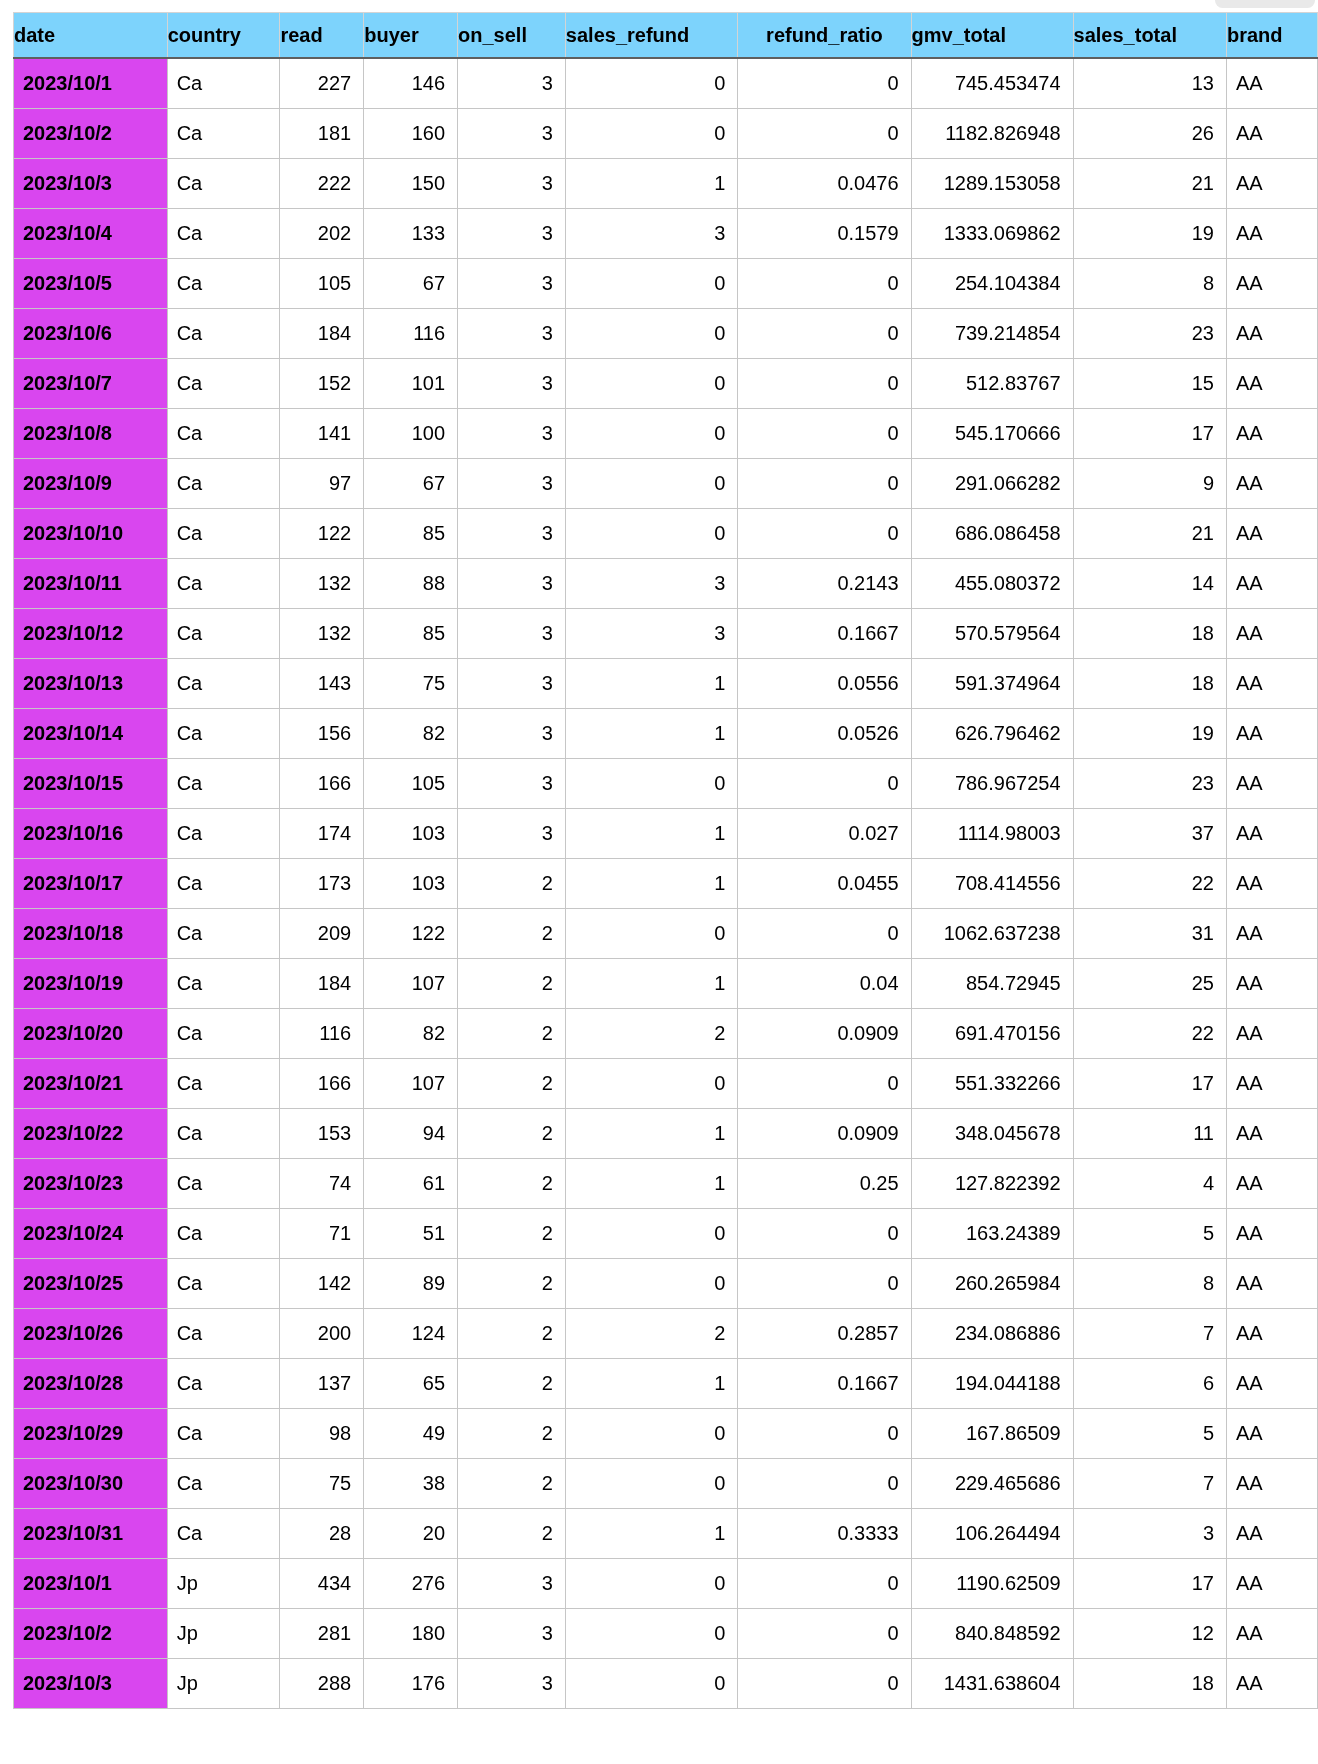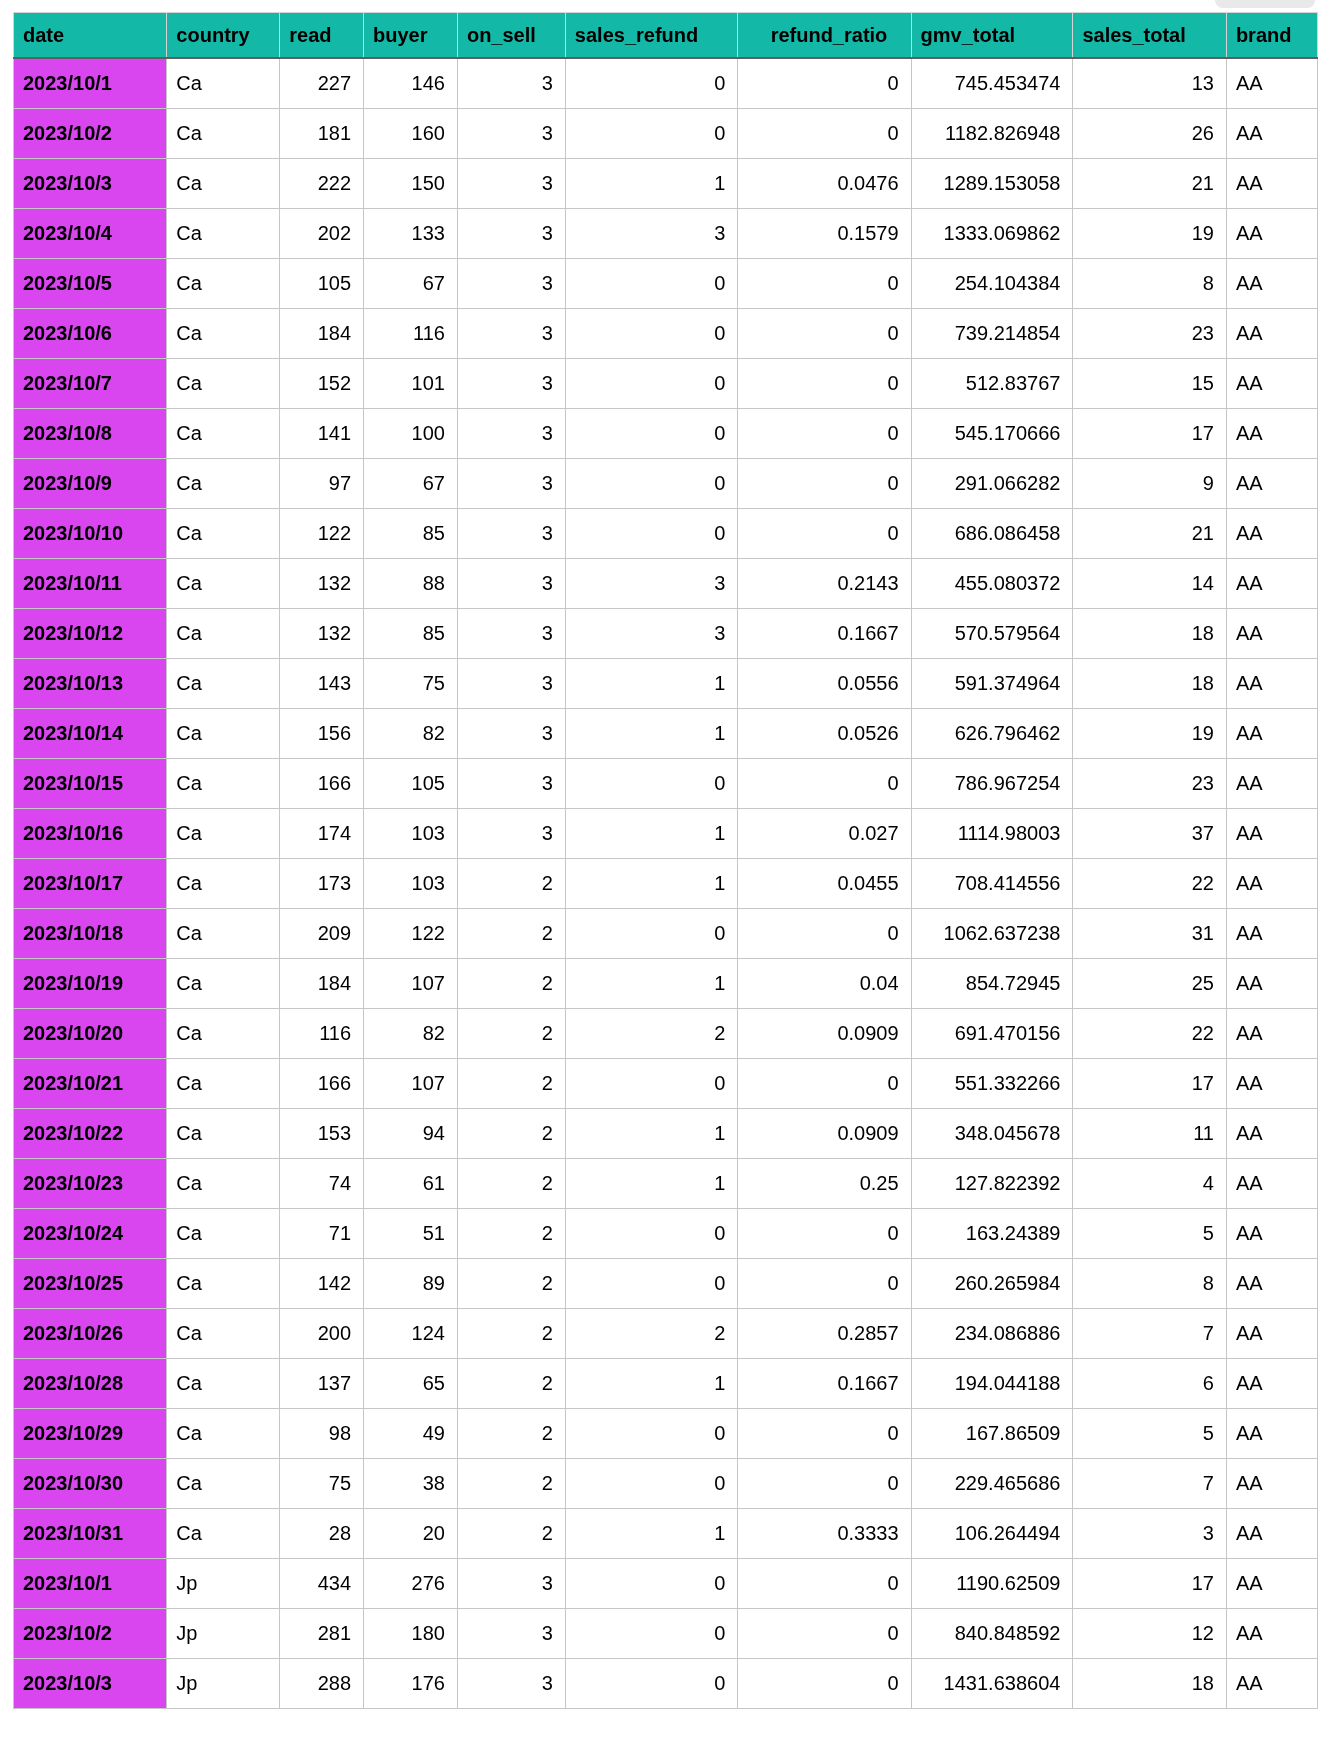--- a/index.html
+++ b/index.html
@@ -32,27 +32,27 @@
     table-layout: fixed;
   }
   .grid th, .grid td {
     font-size: 20px;
     color: #000;
     overflow: hidden;
     white-space: nowrap;
     padding: 0;
   }
   .grid th {
-    background: #14b8a6;
+    background: #7dd3fc;
     font-weight: bold;
     text-align: left;
     height: 44px;
     border: 1px solid #d4d4d4;
     border-bottom: 2px solid #5f5f5f;
-    padding-left: 9px;
+    padding-left: 0;
   }
   .grid td {
     height: 49px;
     border: 1px solid #c6c6c6;
     background: #ffffff;
   }
 
   
   .grid th:nth-child(1), .grid td:nth-child(1) { width: 145px; }
   .grid th:nth-child(2), .grid td:nth-child(2) { width: 104px; }

